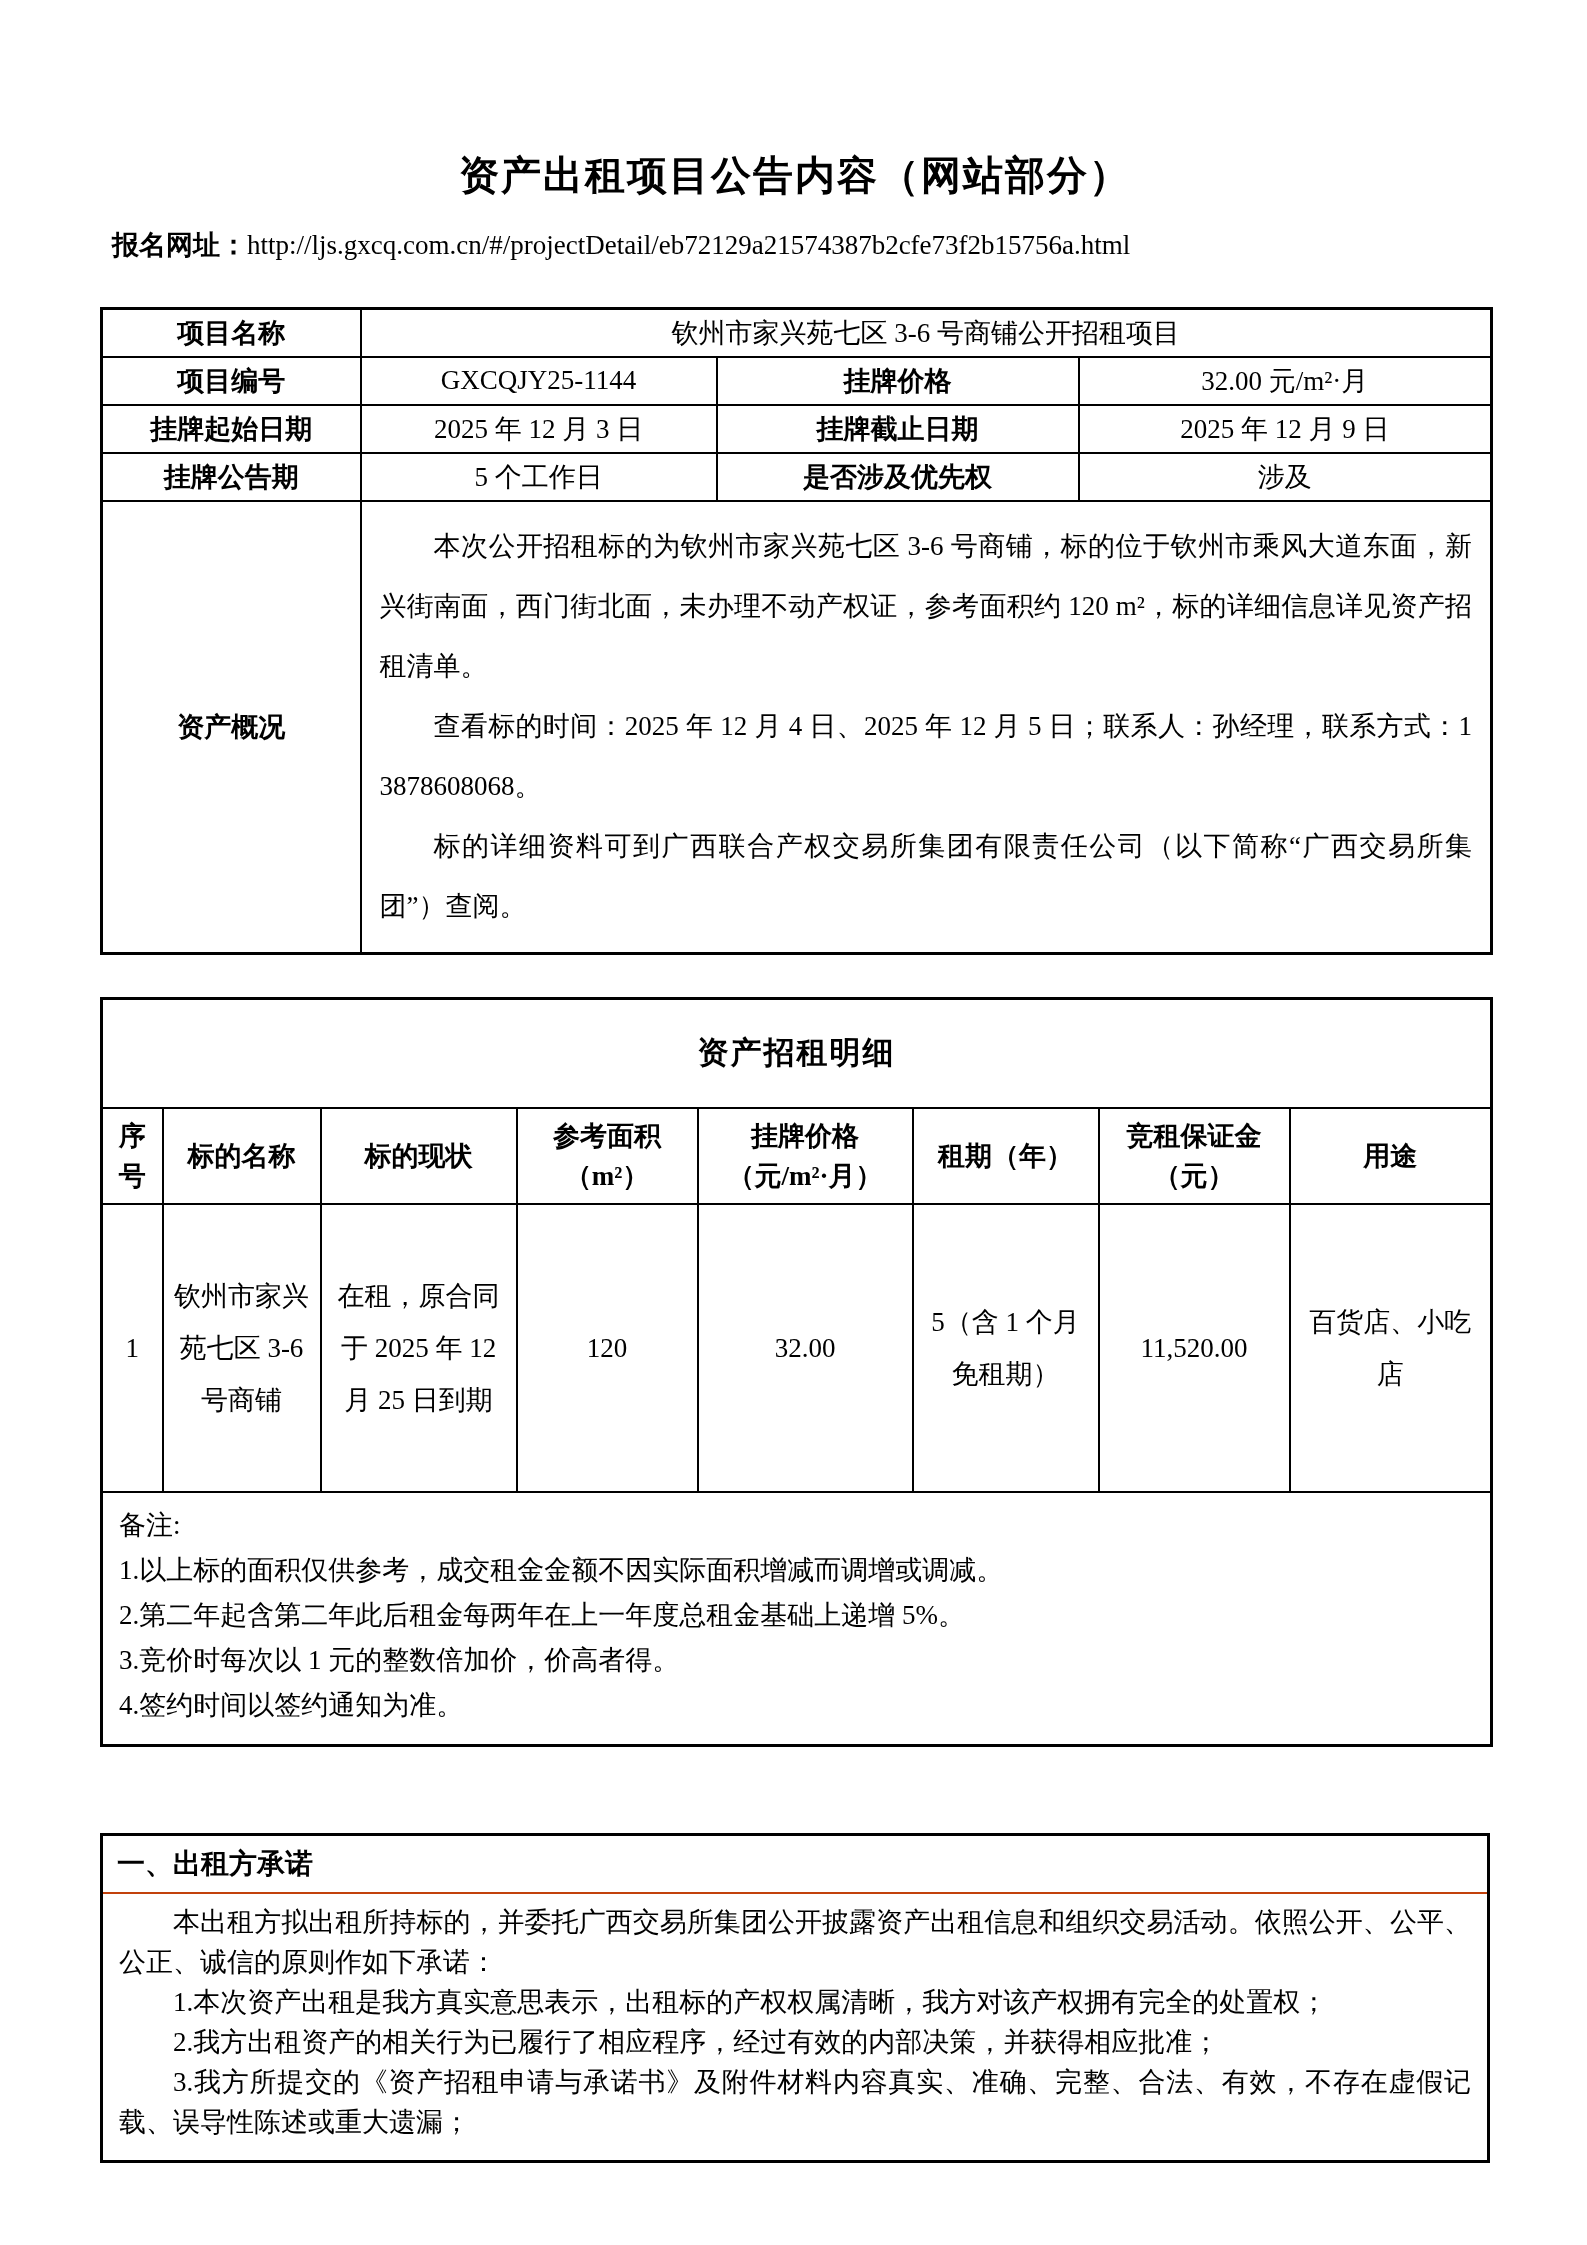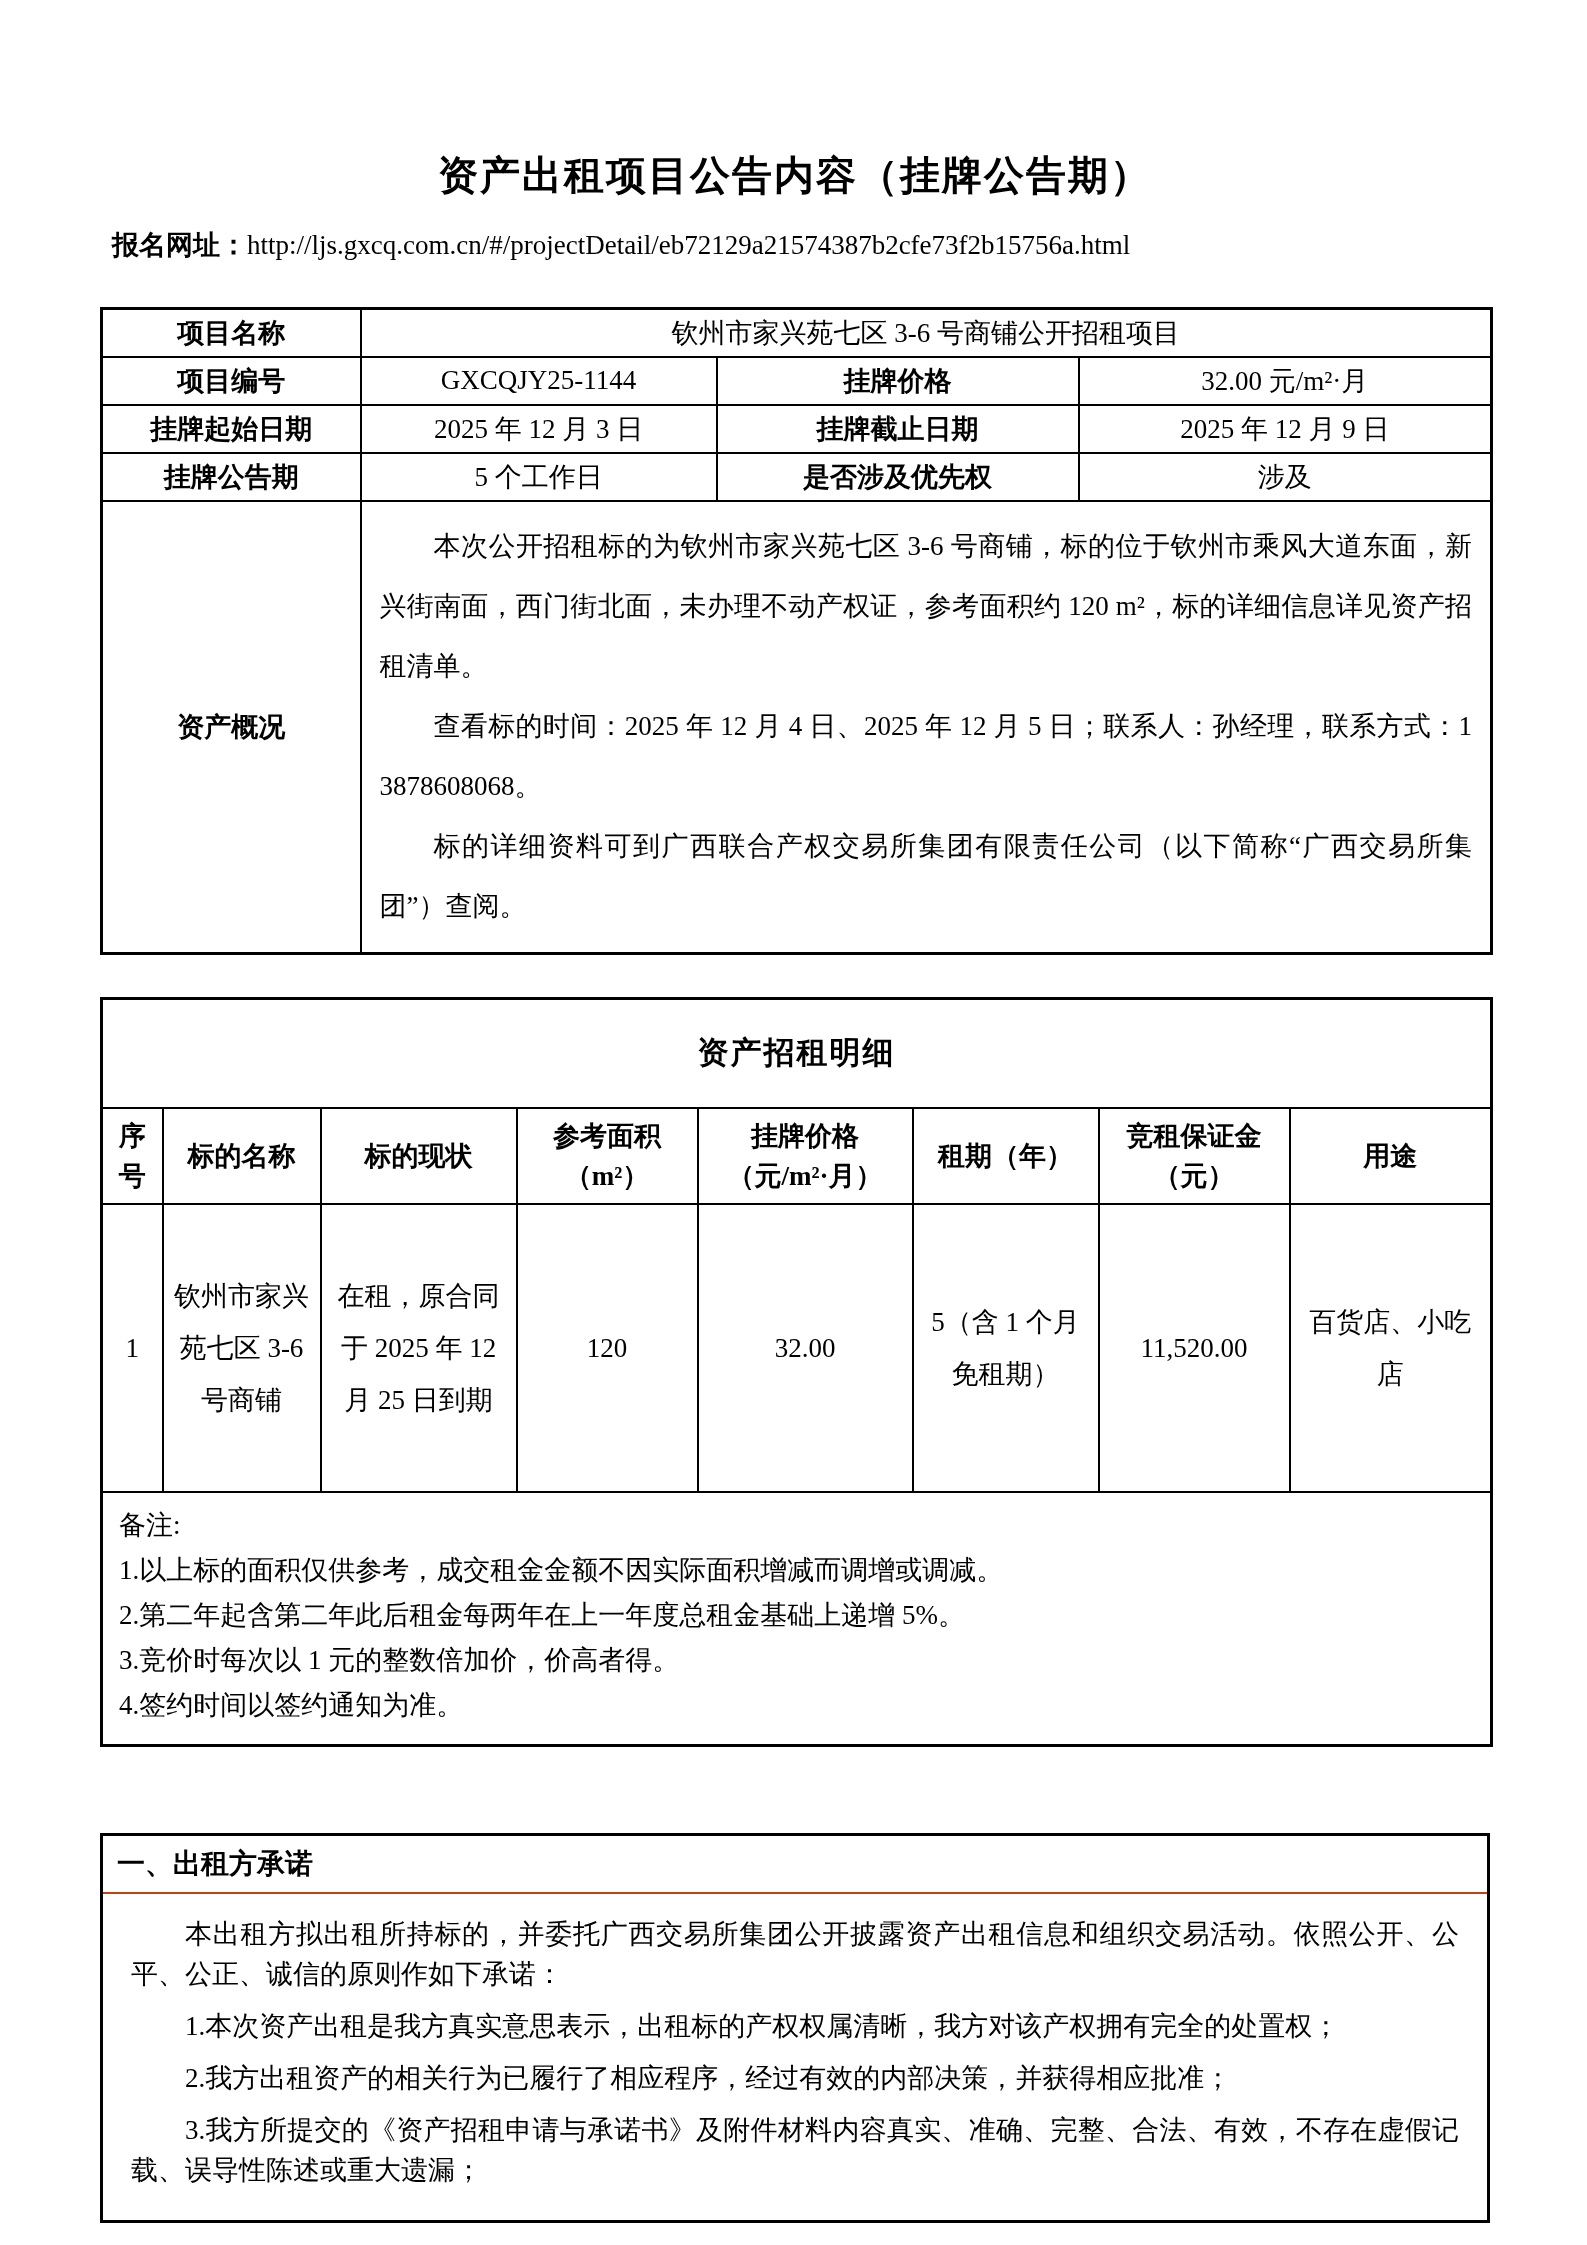--- a/index.html
+++ b/index.html
@@ -105,31 +105,31 @@
     font-size: 28px;
     font-weight: bold;
   }
   .commitment .body {
     padding: 8px 16px 18px 16px;
     font-size: 27px;
     line-height: 40px;
     text-align: justify;
   }
   .commitment .body p {
-    margin: 12px;
+    margin: 0;
     text-indent: 2em;
   }
 </style>
 </head>
 <body>
 
 <div class="page">
   <div class="content">
 
-    <h1 class="doc-title">资产出租项目公告内容（挂牌公告期）</h1>
+    <h1 class="doc-title">资产出租项目公告内容（网站部分）</h1>
 
     <div class="url-line">
       <span class="lbl">报名网址：</span><span class="url">http://ljs.gxcq.com.cn/#/projectDetail/eb72129a21574387b2cfe73f2b15756a.html</span>
     </div>
 
     <table class="t1">
       <colgroup>
         <col style="width:259px">
           <col style="width:356px">
           <col style="width:362px">

